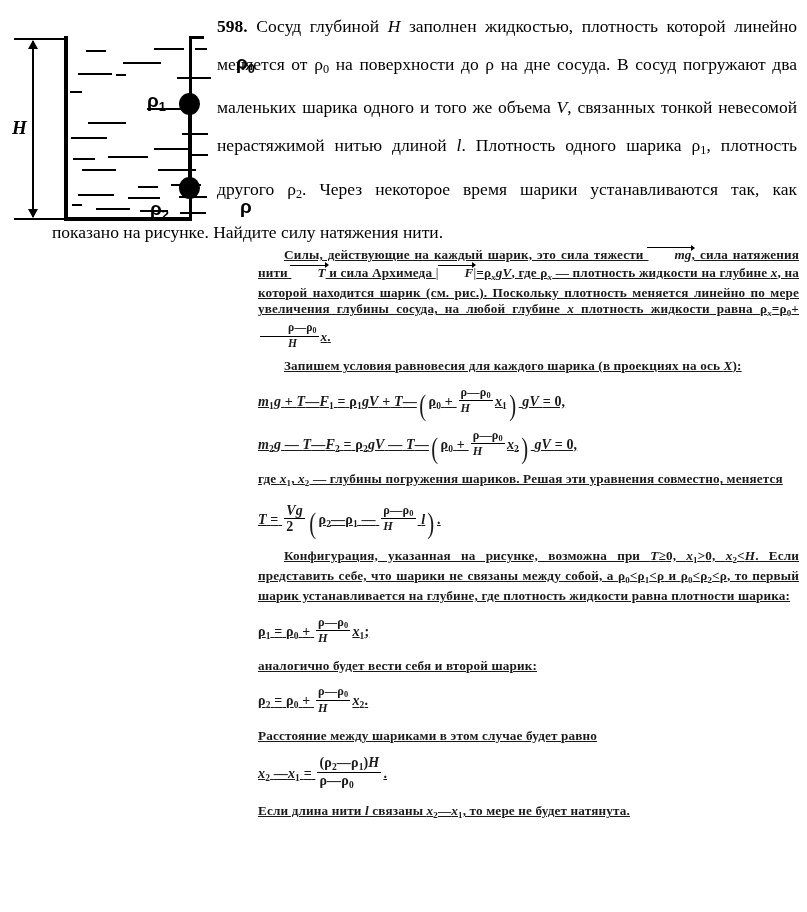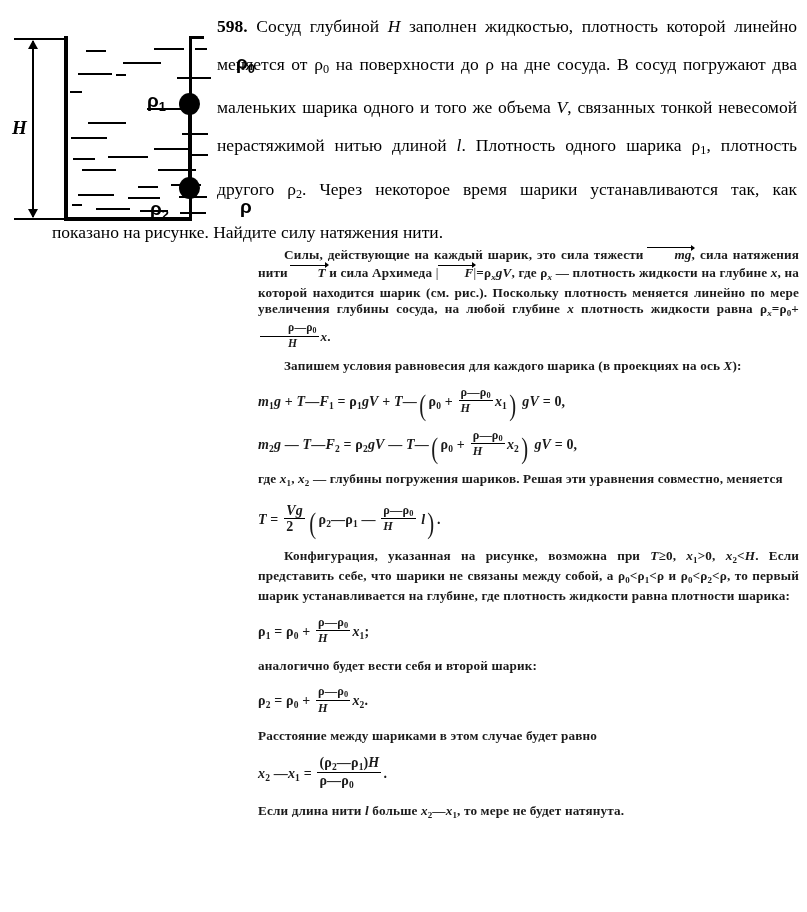--- a/index.html
+++ b/index.html
@@ -133,20 +133,21 @@
     font-size:13.2px;
     line-height:16.6px;
     font-weight:bold;
     letter-spacing:0.15px;
     color:#1a1a1a;
   }
   #solution p{
     margin:0 0 0 0;
     text-align:justify;
     text-justify:inter-word;
+    text-decoration:underline;
   }
   .indent{ text-indent:26px; }
   .gap-s{ margin-top:7px !important; }
   .eq{
     text-align:center;
     margin:9px 0 9px 0 !important;
     text-indent:0 !important;
     font-size:14px;
   }
   .eq-wide{ margin:11px 0 12px 0 !important; }
@@ -287,15 +288,15 @@
   <p class="eq eq-wide"><span>ρ</span><span class="msub">1</span> <span>=</span> <span>ρ</span><span class="msub">0</span> <span>+</span> <span class="frac frac-s"><span class="num"><span>ρ</span><span>—</span><span>ρ</span><span class="msub">0</span></span><span class="den">H</span></span><span class="mi">x</span><span class="msub">1</span><span>;</span></p>
 
   <p>аналогично будет вести себя и второй шарик:</p>
 
   <p class="eq eq-wide"><span>ρ</span><span class="msub">2</span> <span>=</span> <span>ρ</span><span class="msub">0</span> <span>+</span> <span class="frac frac-s"><span class="num"><span>ρ</span><span>—</span><span>ρ</span><span class="msub">0</span></span><span class="den">H</span></span><span class="mi">x</span><span class="msub">2</span><span>.</span></p>
 
   <p>Расстояние между шариками в этом случае будет равно</p>
 
   <p class="eq eq-wide"><span class="mi">x</span><span class="msub">2</span> <span>—</span><span class="mi">x</span><span class="msub">1</span> <span>=</span> <span class="frac"><span class="num"><span>(</span><span>ρ</span><span class="msub">2</span><span>—</span><span>ρ</span><span class="msub">1</span><span>)</span><span class="mi">H</span></span><span class="den" style="font-style:normal"><span>ρ</span><span>—</span><span>ρ</span><span class="msub">0</span></span></span><span>.</span></p>
 
-  <p><span>Если длина нити </span><span class="mi">l</span><span> больше </span><span class="mi">x</span><span class="msub">2</span><span>—</span><span class="mi">x</span><span class="msub">1</span><span>, то мере не будет натянута.</span></p>
+  <p><span>Если длина нити </span><span class="mi">l</span><span> связаны </span><span class="mi">x</span><span class="msub">2</span><span>—</span><span class="mi">x</span><span class="msub">1</span><span>, то мере не будет натянута.</span></p>
 
 </div>
 
 </body></html>

